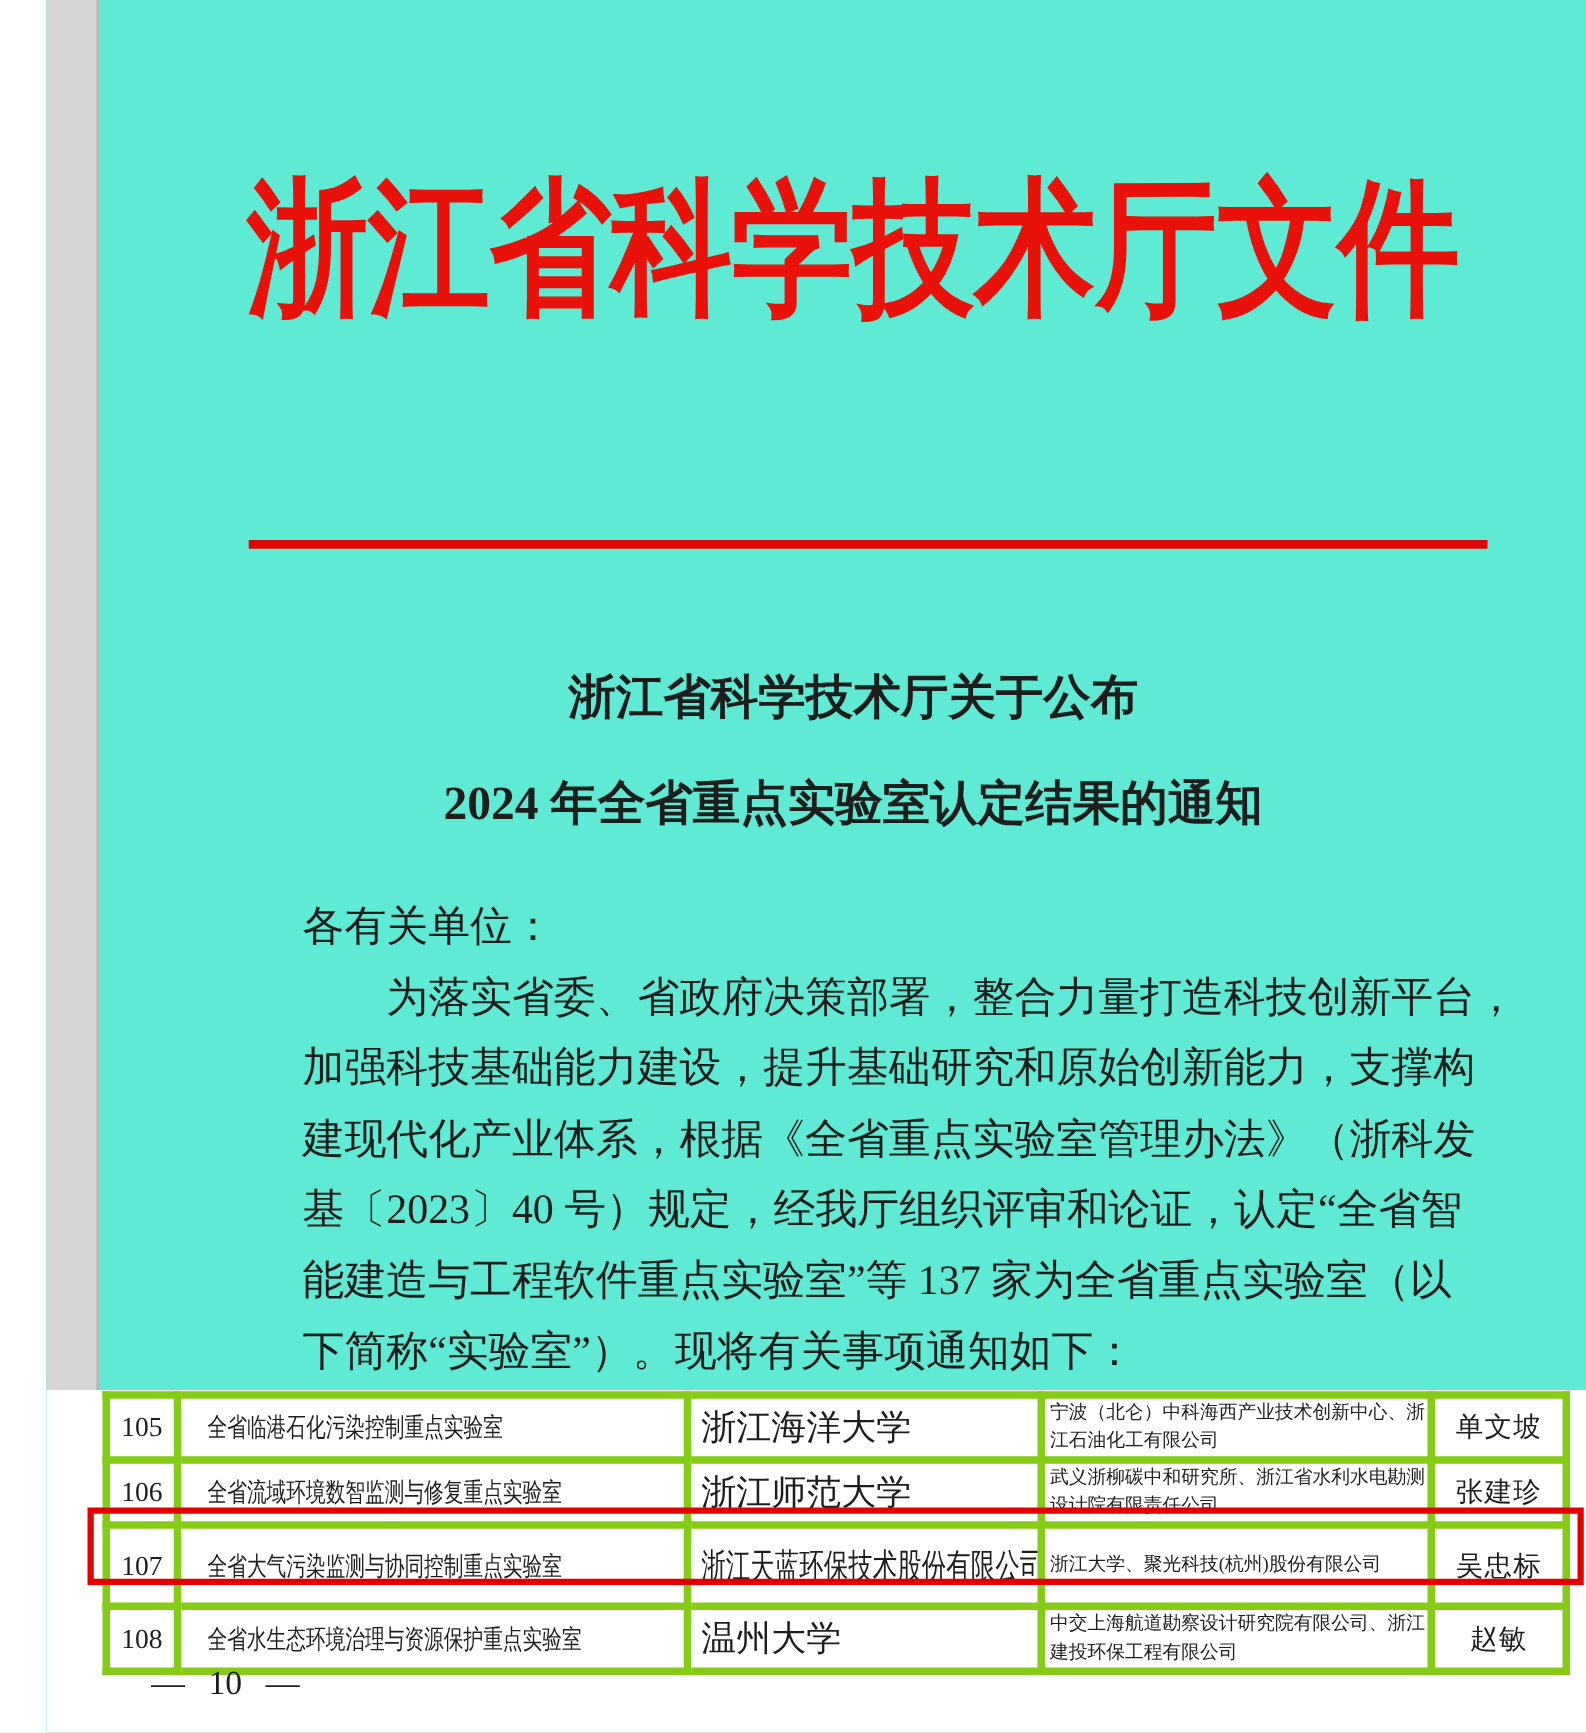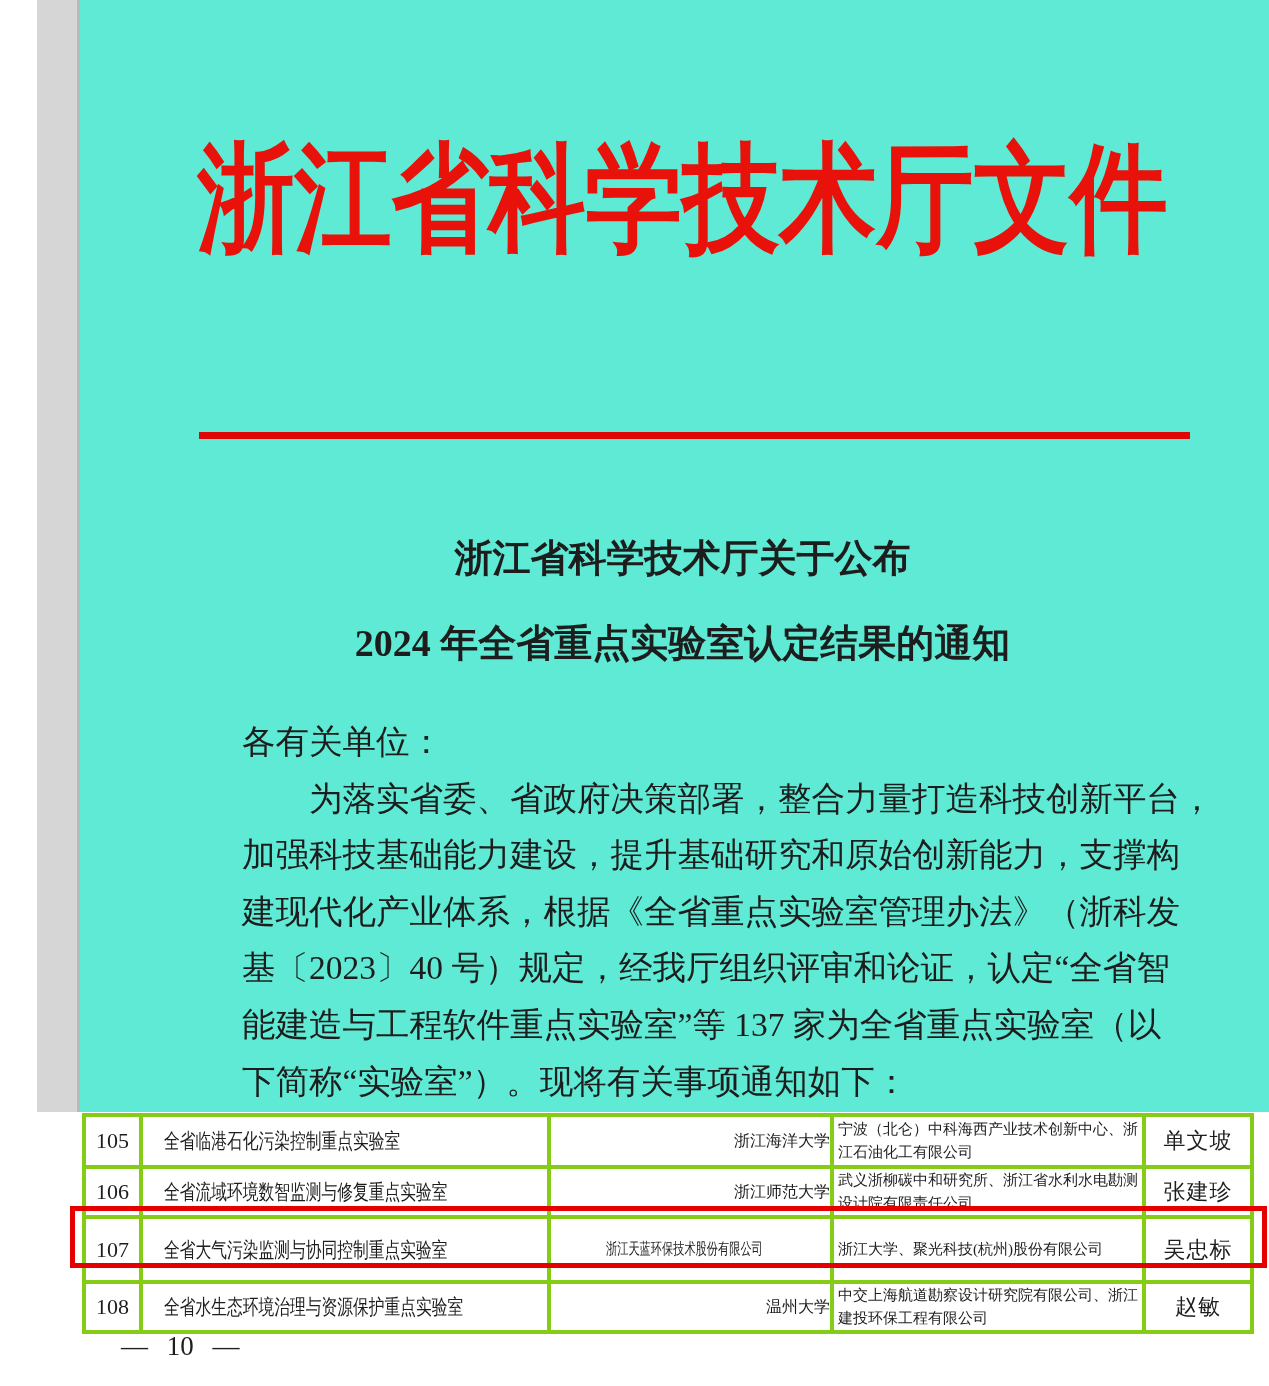--- a/index.html
+++ b/index.html
@@ -62,28 +62,28 @@
   
   .table-strip {
     position: absolute; left: 0; top: 1112px; width: 1269px; height: 274px;
     background: #ffffff;
   }
   table.approval {
     position: absolute; left: 45px; top: 1px;
     border-collapse: collapse; table-layout: fixed; width: 1168px;
   }
   table.approval td {
-    border: 4px solid #84cc16;
+    border: 6px solid #84cc16;
     vertical-align: middle;
     overflow: hidden;
   }
   td.c-no   { text-align: center; font-size: 22px; }
   td.c-lab  { padding-left: 21px; font-size: 21px; white-space: nowrap; }
   td.c-lab .squeeze { display: inline-block; transform: scaleX(0.75); transform-origin: left center; }
-  td.c-inst { padding-left: 8px; font-size: 16px; white-space: nowrap; text-align: right; }
+  td.c-inst { padding-left: 8px; font-size: 28px; white-space: nowrap; }
   td.c-inst .fit { display: inline-block; transform: scaleX(0.70); transform-origin: left center; }
   td.c-part { padding-left: 4px; font-size: 15px; line-height: 23px; word-break: break-all; }
   td.c-dir  { text-align: center; font-size: 22px; letter-spacing: 1px; border-radius: 22px; }
   tr.r1 { height: 52px; }
   tr.r2 { height: 45px; }
   tr.r3 { height: 65px; }
   tr.r4 { height: 47px; }
   .highlight-box {
     position: absolute; left: 33px; top: 94px; width: 1197px; height: 62px;
     border: 5px solid var(--highlight-red);

